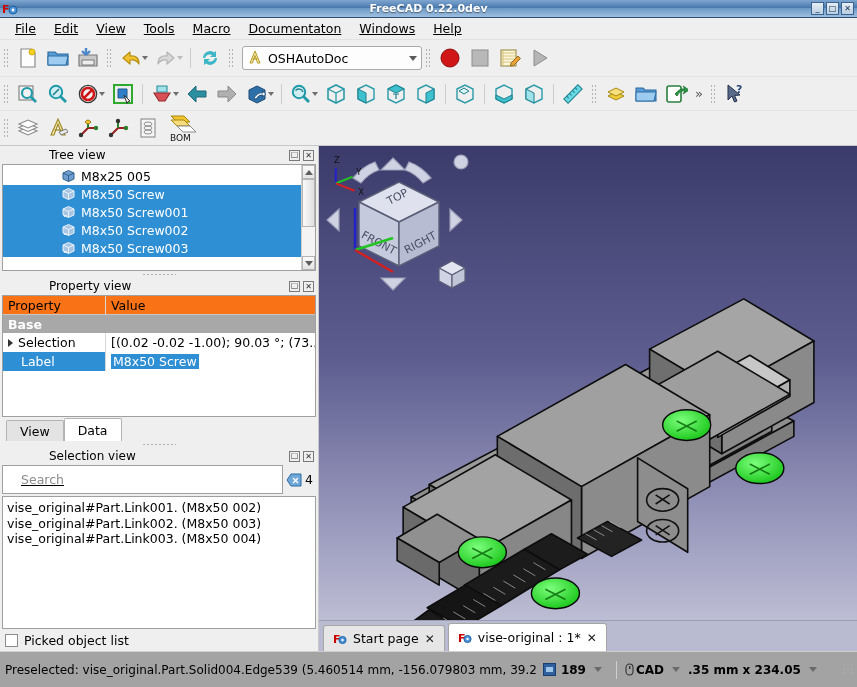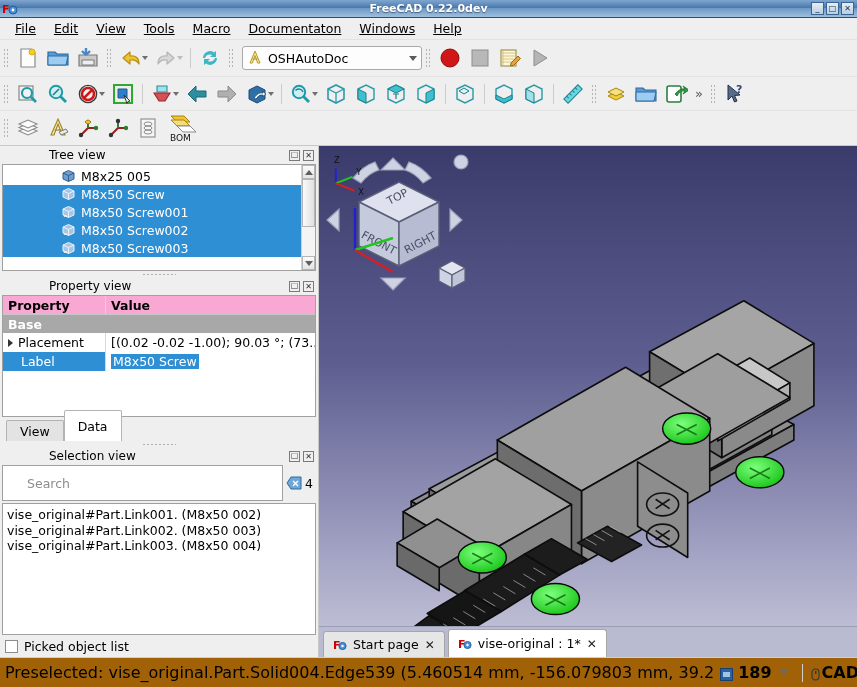--- a/index.html
+++ b/index.html
@@ -162,50 +162,50 @@
     border: 1px solid #b5b5b5;
   }
 
   
   .propbox {
     margin: 0 2px; flex: none;
     background: #fff; border: 1px solid #a0a0a0;
     height: 122px; overflow: hidden;
   }
   .prow { display: flex; height: 19px; align-items: stretch; font-size: 12.5px; }
-  .phead { background: #f9a8d4; border-bottom: 1px solid #c6c6c6; font-weight: bold; }
+  .phead { background: #f97316; border-bottom: 1px solid #c6c6c6; }
   .pc1 { width: 103px; flex: none; display: flex; align-items: center; padding-left: 5px; border-right: 1px solid #d8d8d8; }
   .pc2 { flex: 1; display: flex; align-items: center; padding-left: 5px; overflow: hidden; white-space: nowrap; }
   .pgroup { background: #a8a8a8; color: #fff; font-weight: bold; height: 18px; }
   .pgroup .pc1 { border-right: none; }
   .expander {
     width: 0; height: 0; margin-right: 5px; flex: none;
     border-top: 4px solid transparent; border-bottom: 4px solid transparent;
     border-left: 5px solid #333;
   }
   .prow .pc1.selcell { background: #2f8fd4; color: #fff; }
   .valchip { background: #2f8fd4; color: #fff; padding: 0 2px; }
 
   .vdtabs { height: 24px; display: flex; align-items: flex-end; padding-left: 6px; gap: 0; }
   .vdtab {
     height: 21px; padding: 0 13px; font-size: 12.5px;
     display: flex; align-items: center;
     border: 1px solid #b3b3b3; border-bottom: none;
     background: #e3e3e3; color: #000;
     border-radius: 2px 2px 0 0;
   }
-  .vdtab.active { background: #fff; height: 31px; }
+  .vdtab.active { background: #fff; height: 23px; }
 
   
   .selsearch {
     margin: 0 2px; display: flex; align-items: center; gap: 3px; flex: none;
   }
   .searchfield {
-    flex: 1; height: 36px; background: #fff; border: 1px solid #a0a0a0;
-    display: flex; align-items: center; padding: 0 22px;
+    flex: 1; height: 29px; background: #fff; border: 1px solid #a0a0a0;
+    display: flex; align-items: center; padding: 0 16px; text-decoration: underline;
   }
   .searchfield input {
     border: none; outline: none; width: 100%; font-size: 12.5px;
     font-family: "DejaVu Sans", sans-serif; color: #000; background: transparent;
   }
   .searchfield input::placeholder { color: #8c8c8c; }
   .clr-ico { width: 16px; height: 14px; flex: none; }
   .sel-count { font-size: 12.5px; color: #000; padding-right: 3px; flex: none; }
 
   .sellist {
@@ -244,24 +244,24 @@
     border: 1px solid #a6a6a6; border-bottom: none;
     background: #e6e6e6; border-radius: 3px 3px 0 0;
     margin-right: 3px;
   }
   .dtab.active { background: #fff; height: 28px; }
   .dtab-x { font-size: 12px; font-weight: bold; color: #1b1b1b; }
   .fc-ico { width: 14px; height: 14px; flex: none; }
 
   
   .statusbar {
-    height: 30px; flex: none;
-    background: #a16207; border-top: 1px solid #cfcfcf;
+    height: 36px; flex: none;
+    background: #a3a3a3; border-top: 1px solid #cfcfcf;
     display: flex; align-items: center; gap: 0;
-    font-size: 16px; color: #000;
+    font-size: 12px; color: #000;
   }
   .sb-msg { padding-left: 5px; white-space: nowrap; }
   .sb-sep { width: 1px; height: 18px; background: #cfcfcf; margin: 0 6px; flex: none; }
   .sb-cell { display: flex; align-items: center; gap: 5px; white-space: nowrap; font-weight: bold; }
   .sb-arrow {
     width: 0; height: 0; flex: none;
     border-left: 4px solid transparent; border-right: 4px solid transparent;
     border-top: 5px solid #6a6a6a; margin: 0 8px;
   }
   .dim-ico { width: 13px; height: 13px; flex: none; }
@@ -686,21 +686,21 @@
           <div class="pc1">Property</div>
           <div class="pc2">Value</div>
         </div>
         <div class="prow pgroup">
           <div class="pc1">Base</div>
           <div class="pc2"></div>
         </div>
         <div class="prow">
           <div class="pc1">
             <i class="expander"></i>
-            <span>Placement</span>
+            <span>Selection</span>
           </div>
           <div class="pc2">[(0.02 -0.02 -1.00); 90.03 °; (73...</div>
         </div>
         <div class="prow">
           <div class="pc1 selcell">
             <span style="margin-left:13px">Label</span>
           </div>
           <div class="pc2">
             <span class="valchip">M8x50 Screw</span>
           </div>

